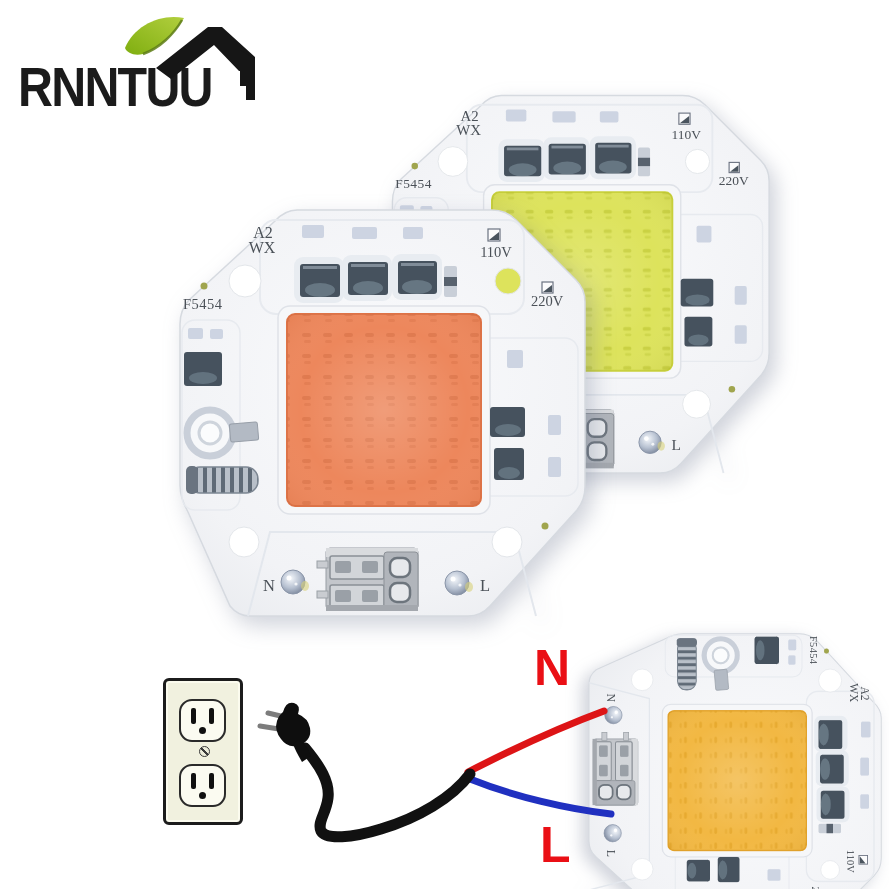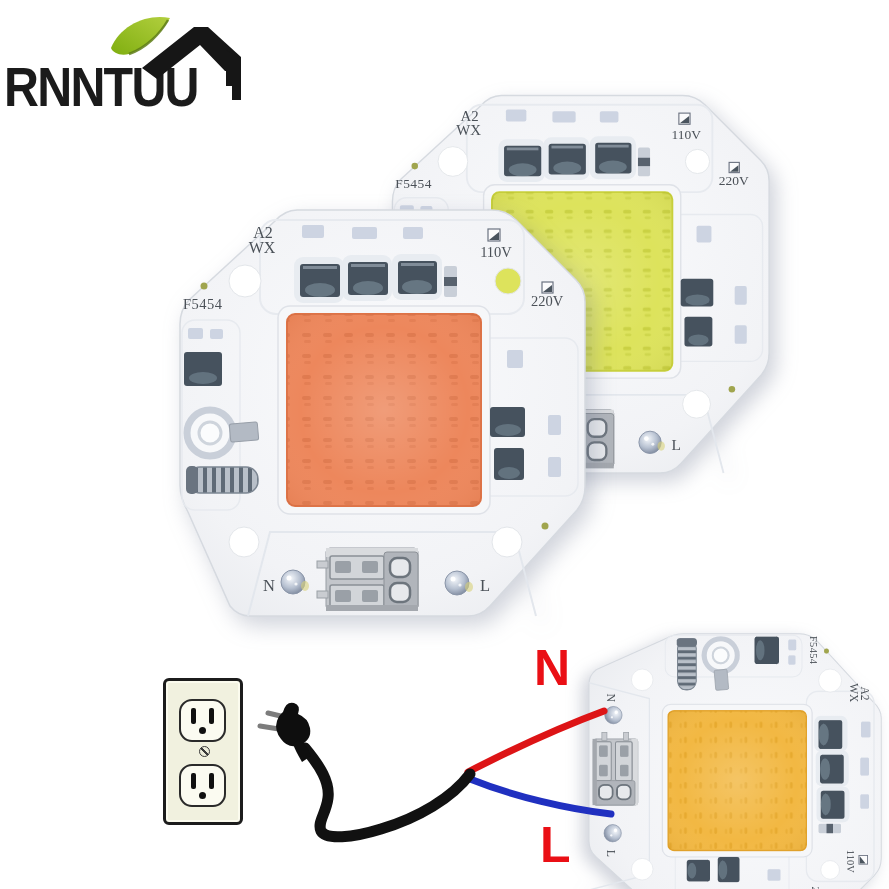--- a/index.html
+++ b/index.html
@@ -1,20 +1,20 @@
 <!DOCTYPE html>
 <html><head>
 <meta charset="utf-8">
 <style>
   html,body{margin:0;padding:0;background:#fff;}
   #stage{position:relative;width:889px;height:889px;background:#ffffff;overflow:hidden;
          font-family:"Liberation Sans",sans-serif;}
   .abs{position:absolute;}
   
-  #logo{left:4px;top:10px;width:230px;height:100px;z-index:50;text-align:center;}
+  #logo{left:18px;top:10px;width:230px;height:100px;z-index:50;text-align:center;}
   #logo-text{position:absolute;left:0;top:50px;font-size:55px;line-height:1;font-weight:700;
              color:#1b1b1b;letter-spacing:-2px;transform:scaleX(.88);transform-origin:left top;}
   #logo-mark{position:absolute;left:82px;top:0;}
   
   .chip{position:absolute;width:440px;height:420px;}
   #chip-back{left:385px;top:88px;transform:scale(.93);transform-origin:0 0;z-index:10;}
   #chip-front{left:172px;top:202px;z-index:12;}
   #chip3-wrap{position:absolute;left:582px;top:628px;width:305px;height:320px;z-index:11;}
   #chip-warm{left:0;top:0;transform:translate(305px,0) rotate(90deg) scale(0.72);transform-origin:0 0;}
   .chip-svg{filter:drop-shadow(7px 9px 11px rgba(100,110,135,.30));}

